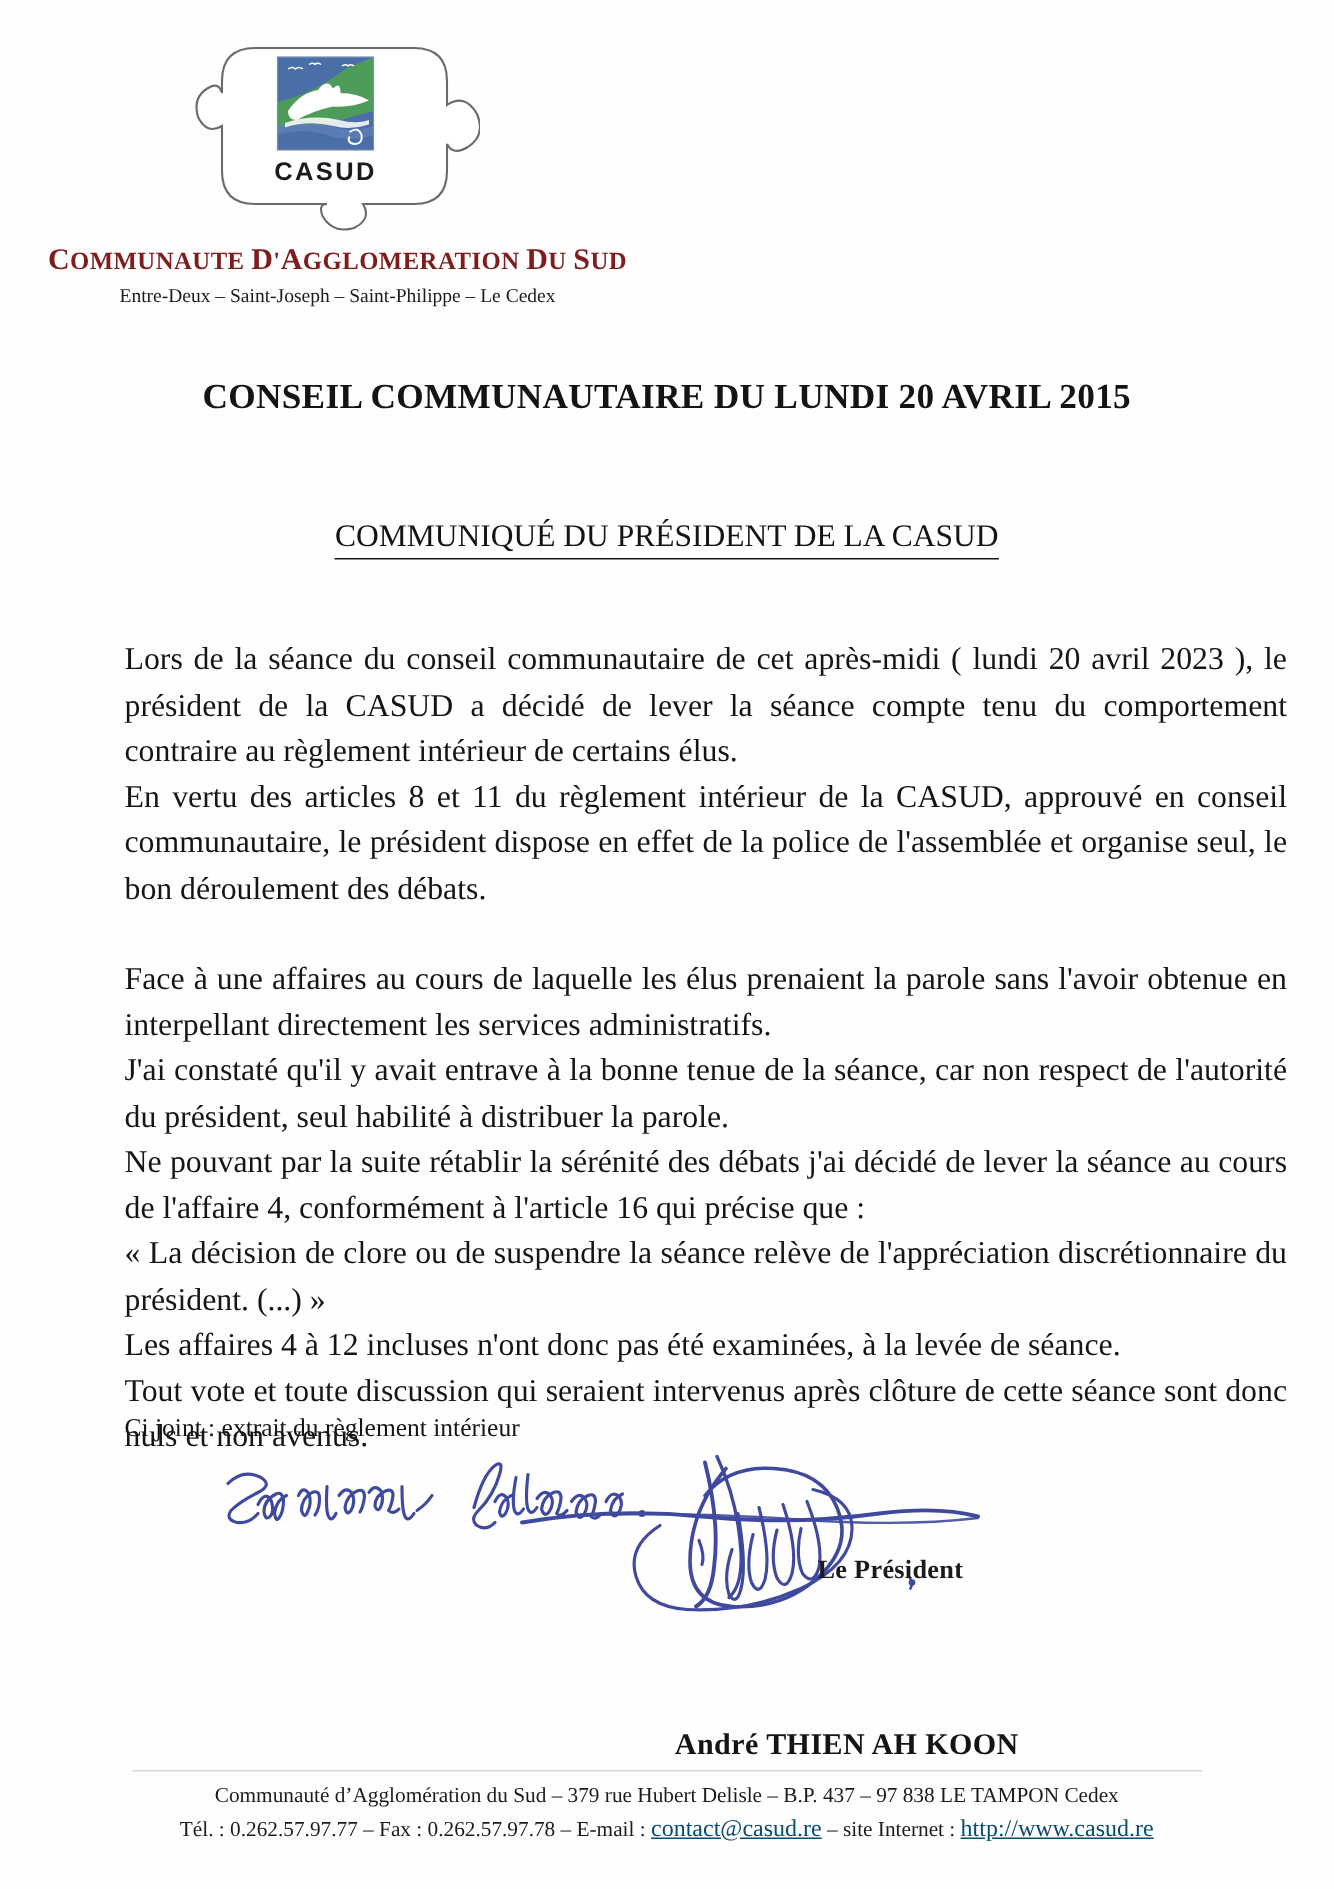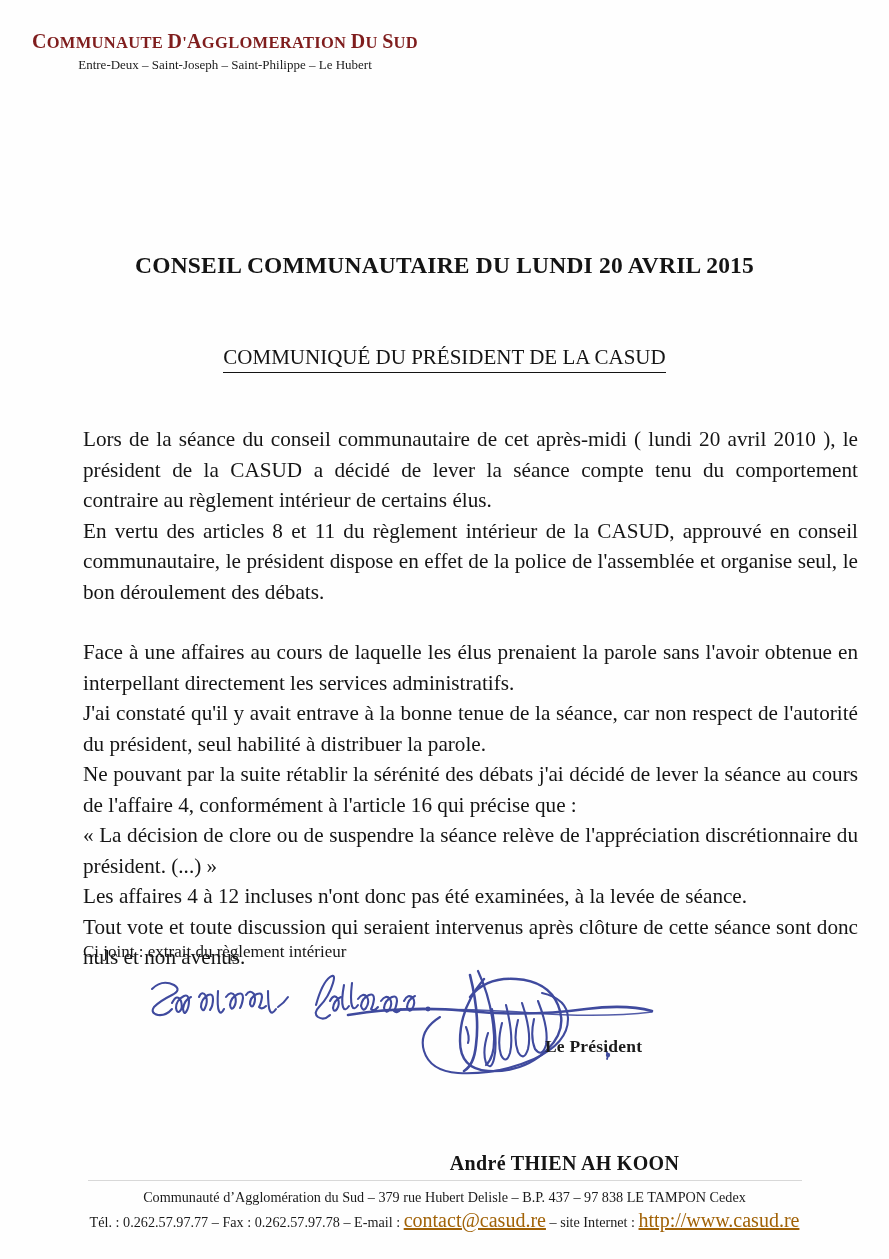--- a/index.html
+++ b/index.html
@@ -162,45 +162,93 @@
     left: 0;
     right: 0;
     top: 1186px;
     text-align: center;
     font-size: 14.2px;
     color: #1b1b1b;
     line-height: 22px;
   }
   .footer .line2 { margin-top: 1px; }
   .link {
-    color: #a16207;
+    color: #0c4a6e;
     text-decoration: underline;
-    font-size: 20px;
+    font-size: 16px;
   }
 </style>
 </head>
 <body>
 
 <div class="page">
 
   <div class="letterhead">
 
+    <div class="logo-wrap">
+      <svg width="190" height="132" viewBox="0 0 190 132">
+
+        <path d="M 18 32
+                 Q 18 10 40 10
+                 L 146 10
+                 Q 168 10 168 32
+                 L 168 48
+                 Q 180 40 188 54
+                 Q 194 68 182 76
+                 Q 172 82 168 74
+                 L 168 92
+                 Q 168 114 146 114
+                 L 112 114
+                 Q 118 124 106 130
+                 Q 92 134 85 122
+                 Q 82 114 88 114
+                 L 40 114
+                 Q 18 114 18 92
+                 L 18 62
+                 Q 8 68 2 56
+                 Q -2 42 10 36
+                 Q 16 33 18 40
+                 Z" fill="#ffffff" stroke="#6b6b6b" stroke-width="1.4"></path>
+
+        <g>
+          <rect x="55" y="16" width="64" height="62" fill="#4a6fa8"></rect>
+
+          <path d="M 55 62 L 55 46 Q 80 40 100 24 L 119 16 L 119 52 Q 95 58 72 66 Z" fill="#4f9c5a"></path>
+
+          <rect x="55" y="62" width="64" height="16" fill="#4a6fa8"></rect>
+          <path d="M 55 62 Q 72 57 90 62 Q 106 67 119 62 L 119 68 Q 104 73 88 68 Q 72 63 55 68 Z" fill="#5b7fb5" opacity="0.85"></path>
+
+          <path d="M 62 52 Q 70 40 82 38 Q 88 30 92 37 Q 97 32 97 40 Q 108 40 116 45
+                   Q 104 50 92 49 Q 78 52 68 58 Q 62 58 62 52 Z" fill="#ffffff"></path>
+          <path d="M 60 60 Q 78 54 96 58 Q 108 61 116 58 L 116 61 Q 104 65 92 62 Q 76 58 60 63 Z" fill="#ffffff" opacity="0.85"></path>
+
+          <path d="M 62 24 q 3 -2 5 0 q 2 -2 5 0" stroke="#ffffff" stroke-width="1" fill="none"></path>
+          <path d="M 76 21 q 2.5 -1.6 4 0 q 1.6 -1.6 4 0" stroke="#ffffff" stroke-width="0.9" fill="none"></path>
+          <path d="M 98 22 q 2.5 -1.6 4 0 q 1.6 -1.6 4 0" stroke="#ffffff" stroke-width="0.9" fill="none"></path>
+
+          <path d="M 103 66 q 6 -4 8 2 q 1 6 -5 6 q -5 -1 -3 -5" stroke="#ffffff" stroke-width="1.3" fill="none"></path>
+          <rect x="55" y="16" width="64" height="62" fill="none" stroke="#7b8fae" stroke-width="0.8"></rect>
+        </g>
+
+        <text x="87" y="98" text-anchor="middle" font-family="Liberation Sans, sans-serif" font-size="17" font-weight="bold" letter-spacing="1.6" fill="#1b1b1b">CASUD</text>
+      </svg>
+    </div>
 
     <div class="org-name"><span class="cap">C</span>OMMUNAUTE <span class="cap">D</span>'<span class="cap">A</span>GGLOMERATION <span class="cap">D</span>U <span class="cap">S</span>UD</div>
-    <div class="org-sub">Entre-Deux – Saint-Joseph – Saint-Philippe – Le Hubert</div>
+    <div class="org-sub">Entre-Deux – Saint-Joseph – Saint-Philippe – Le Cedex</div>
   </div>
 
   <div class="title-main">CONSEIL COMMUNAUTAIRE DU LUNDI 20 AVRIL 2015</div>
 
   <div class="title-sub">
     <span>COMMUNIQUÉ DU PRÉSIDENT DE LA CASUD</span>
   </div>
 
   <div class="body-text">
-    <p>Lors de la séance du conseil communautaire  de cet après-midi ( lundi 20 avril 2010 ), le président de la CASUD a décidé de lever la séance compte tenu du comportement  contraire au règlement intérieur de certains élus.</p>
+    <p>Lors de la séance du conseil communautaire  de cet après-midi ( lundi 20 avril 2023 ), le président de la CASUD a décidé de lever la séance compte tenu du comportement  contraire au règlement intérieur de certains élus.</p>
     <p>En vertu des articles 8 et 11 du règlement intérieur de la CASUD, approuvé en conseil communautaire, le président dispose en effet de la police de l'assemblée et organise seul, le bon déroulement des débats.</p>
     <div class="para-gap"></div>
     <p>Face à une affaires au cours de laquelle les élus prenaient la parole sans l'avoir obtenue en interpellant directement les services administratifs.</p>
     <p>J'ai constaté qu'il y avait entrave à la bonne tenue de la séance, car non respect de l'autorité du président, seul habilité à distribuer la parole.</p>
     <p>Ne pouvant par la suite rétablir la sérénité des débats j'ai décidé de lever la séance au cours  de l'affaire 4,  conformément à l'article 16 qui précise que :</p>
     <p>«  La décision de clore ou de suspendre la séance relève de l'appréciation discrétionnaire du président. (...) »</p>
     <p class="nojust">Les affaires 4 à 12 incluses n'ont donc pas été examinées, à la levée de séance.</p>
     <p>Tout vote et toute discussion qui seraient intervenus après clôture de cette séance sont donc nuls et non avenus.</p>
   </div>
 

